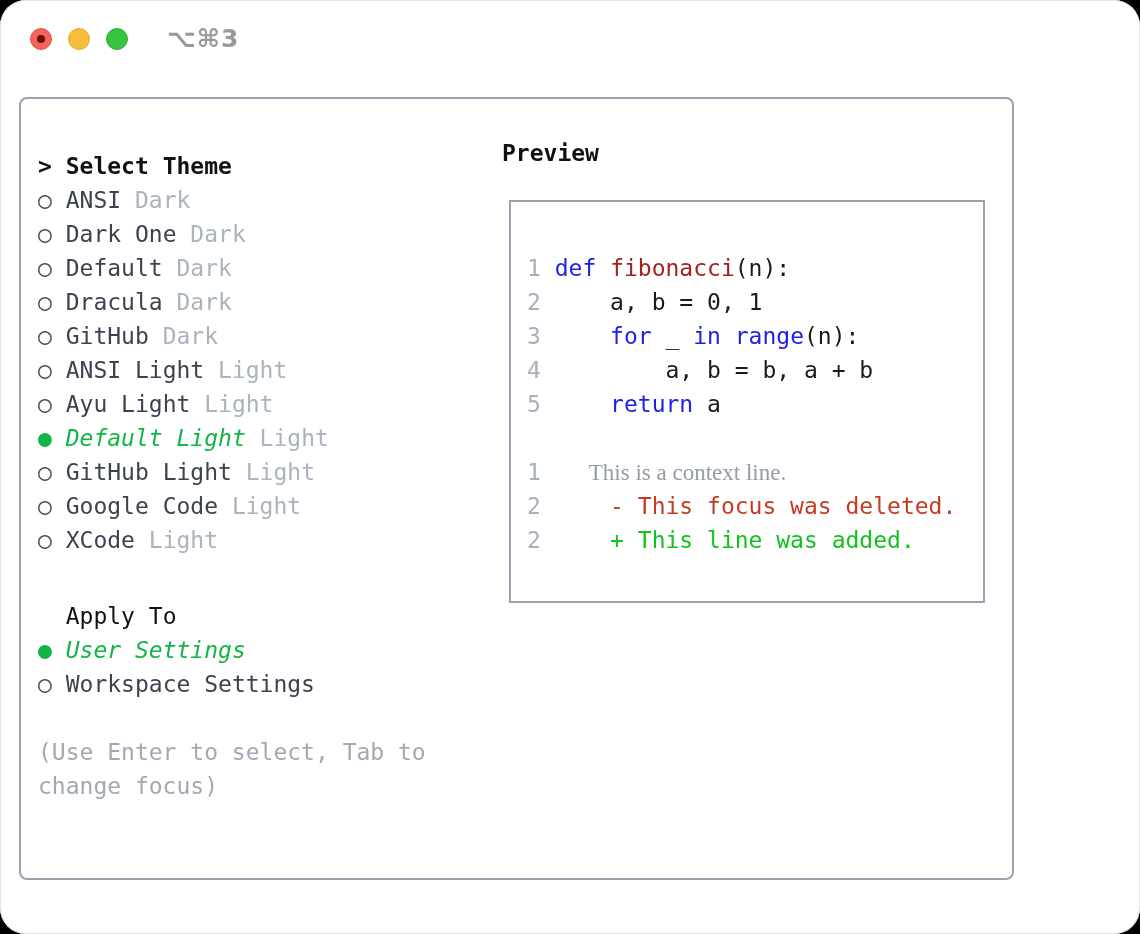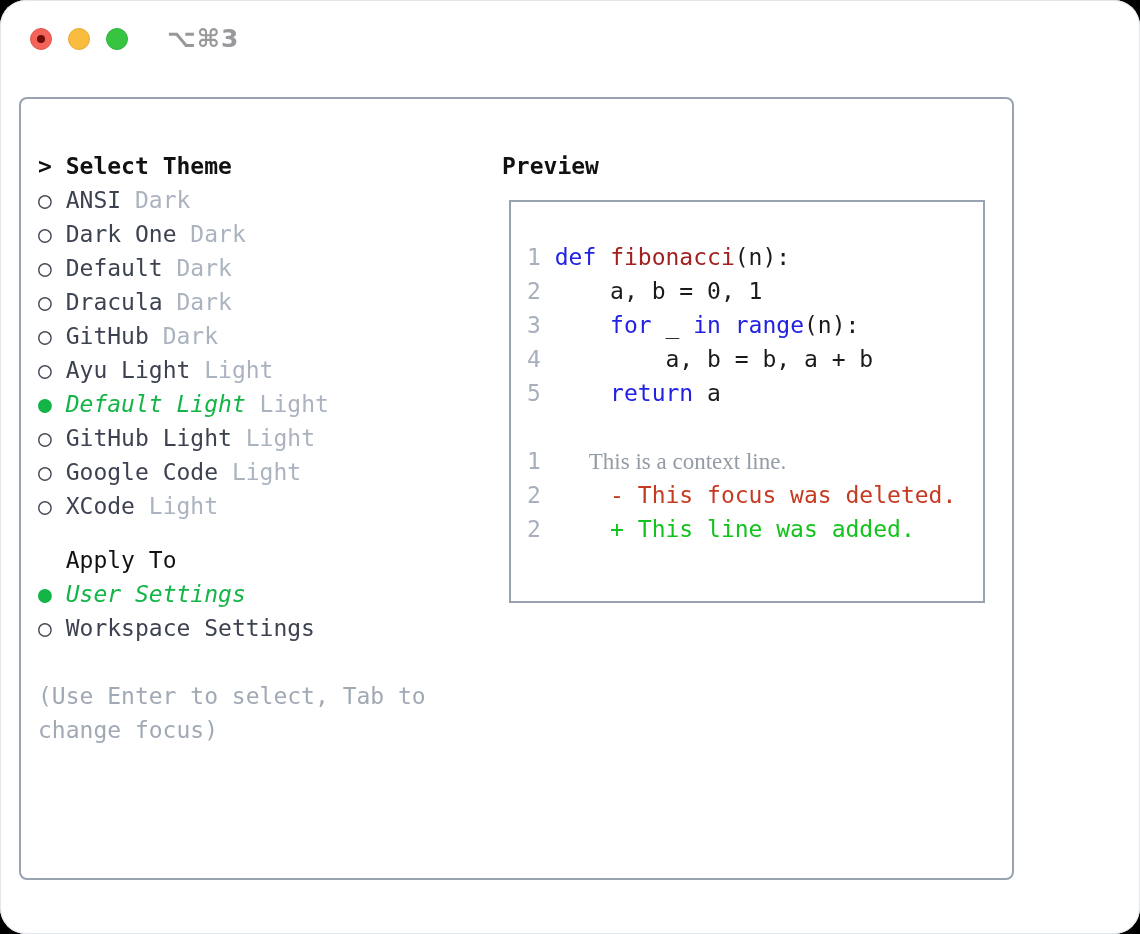--- a/index.html
+++ b/index.html
@@ -32,29 +32,29 @@
   .sidebar{position:absolute;left:38px;top:149px;width:445px;}
   .row{height:34px;line-height:34px;white-space:pre;font-size:23px;color:var(--text-dark);}
   .marker{color:#4a505b;}
   .marker.sel{color:var(--green);}
   .prompt{color:#111;font-weight:bold;}
   .h{color:#111;font-weight:bold;}
   .h2{color:#111;}
   .item-name{color:var(--text-dark);}
   .item-name.sel{color:var(--green);font-style:italic;}
   .tag{color:var(--muted);margin-top:8px;}
-  .apply-title{margin-top:20px;}
+  .apply-title{margin-top:42px;}
   .hint{margin-top:34px;width:440px;font-size:23px;line-height:34px;color:var(--hint);}
   
-  .preview-title-row{position:absolute;left:502px;top:149px;height:34px;line-height:34px;font-size:23px;}
+  .preview-title-row{position:absolute;left:502px;top:136px;height:34px;line-height:34px;font-size:23px;}
   .preview-box{
     position:absolute;left:509px;top:200px;width:476px;height:403px;
     border:2px solid var(--panel-border);box-sizing:border-box;background:#fff;
   }
-  #preview-lines{position:absolute;left:16px;top:38px;}
+  #preview-lines{position:absolute;left:16px;top:49px;}
   .pline{height:34px;line-height:34px;white-space:pre;font-size:23px;color:#1a1a1a;}
   .lnum{color:var(--lineno);}
   .kw{color:var(--kw);}
   .fn{color:var(--fn);}
   .pl{color:#1a1a1a;}
   .ctx{color:var(--ctx);font-family:Liberation Serif, serif;}
   .del{color:var(--del);}
   .add{color:var(--addc);}
 </style>
 </head>
@@ -74,20 +74,21 @@
   <div class="panel"></div>
 
   <div class="sidebar">
     <div class="row"><span class="prompt">&gt;</span><span> </span><span class="h">Select Theme</span></div>
     <div id="theme-list">
         <div class="row"><span class="marker">○</span> <span class="item-name">ANSI</span> <span class="tag">Dark</span></div>
         <div class="row"><span class="marker">○</span> <span class="item-name">Dark One</span> <span class="tag">Dark</span></div>
         <div class="row"><span class="marker">○</span> <span class="item-name">Default</span> <span class="tag">Dark</span></div>
         <div class="row"><span class="marker">○</span> <span class="item-name">Dracula</span> <span class="tag">Dark</span></div>
         <div class="row"><span class="marker">○</span> <span class="item-name">GitHub</span> <span class="tag">Dark</span></div>
+        <div class="row"><span class="marker">○</span> <span class="item-name">ANSI Light</span> <span class="tag">Light</span></div>
         <div class="row"><span class="marker">○</span> <span class="item-name">Ayu Light</span> <span class="tag">Light</span></div>
         <div class="row"><span class="marker sel">●</span> <span class="item-name sel">Default Light</span> <span class="tag">Light</span></div>
         <div class="row"><span class="marker">○</span> <span class="item-name">GitHub Light</span> <span class="tag">Light</span></div>
         <div class="row"><span class="marker">○</span> <span class="item-name">Google Code</span> <span class="tag">Light</span></div>
         <div class="row"><span class="marker">○</span> <span class="item-name">XCode</span> <span class="tag">Light</span></div>
       </div>
     <div class="row apply-title"><span>  </span><span class="h2">Apply To</span></div>
     <div id="apply-list">
         <div class="row"><span class="marker sel">●</span> <span class="item-name sel">User Settings</span></div>
         <div class="row"><span class="marker">○</span> <span class="item-name">Workspace Settings</span></div>

